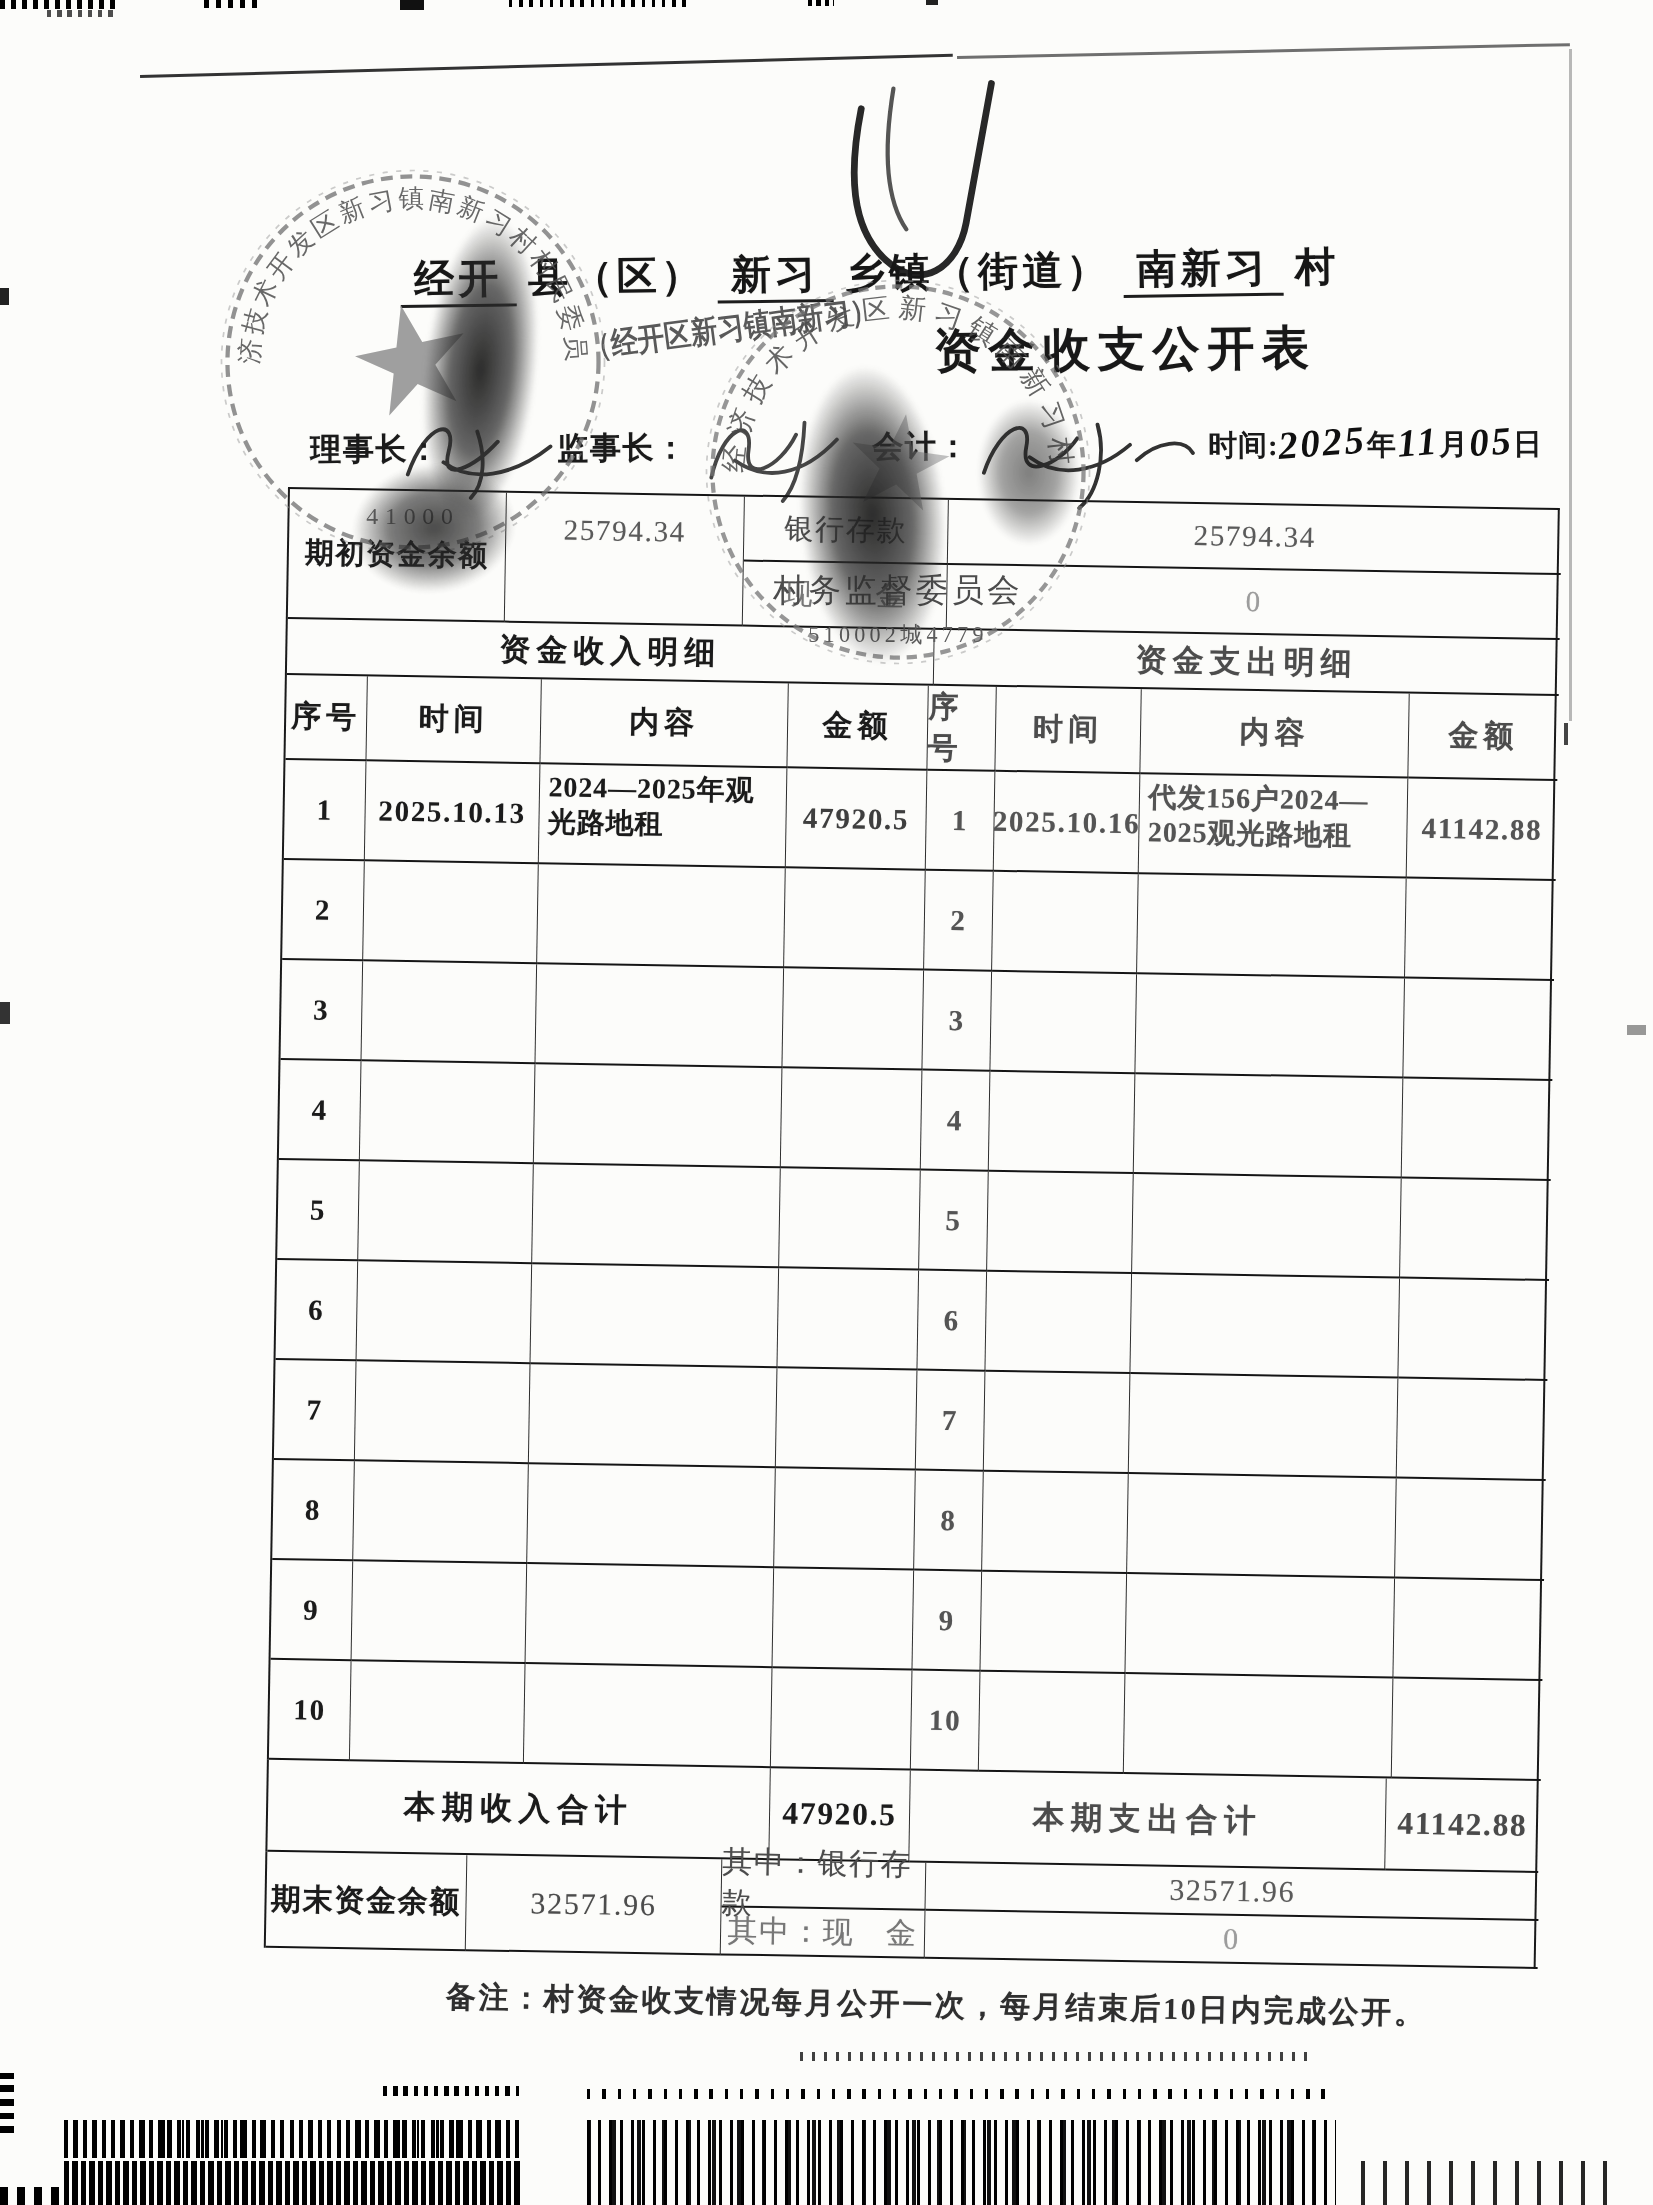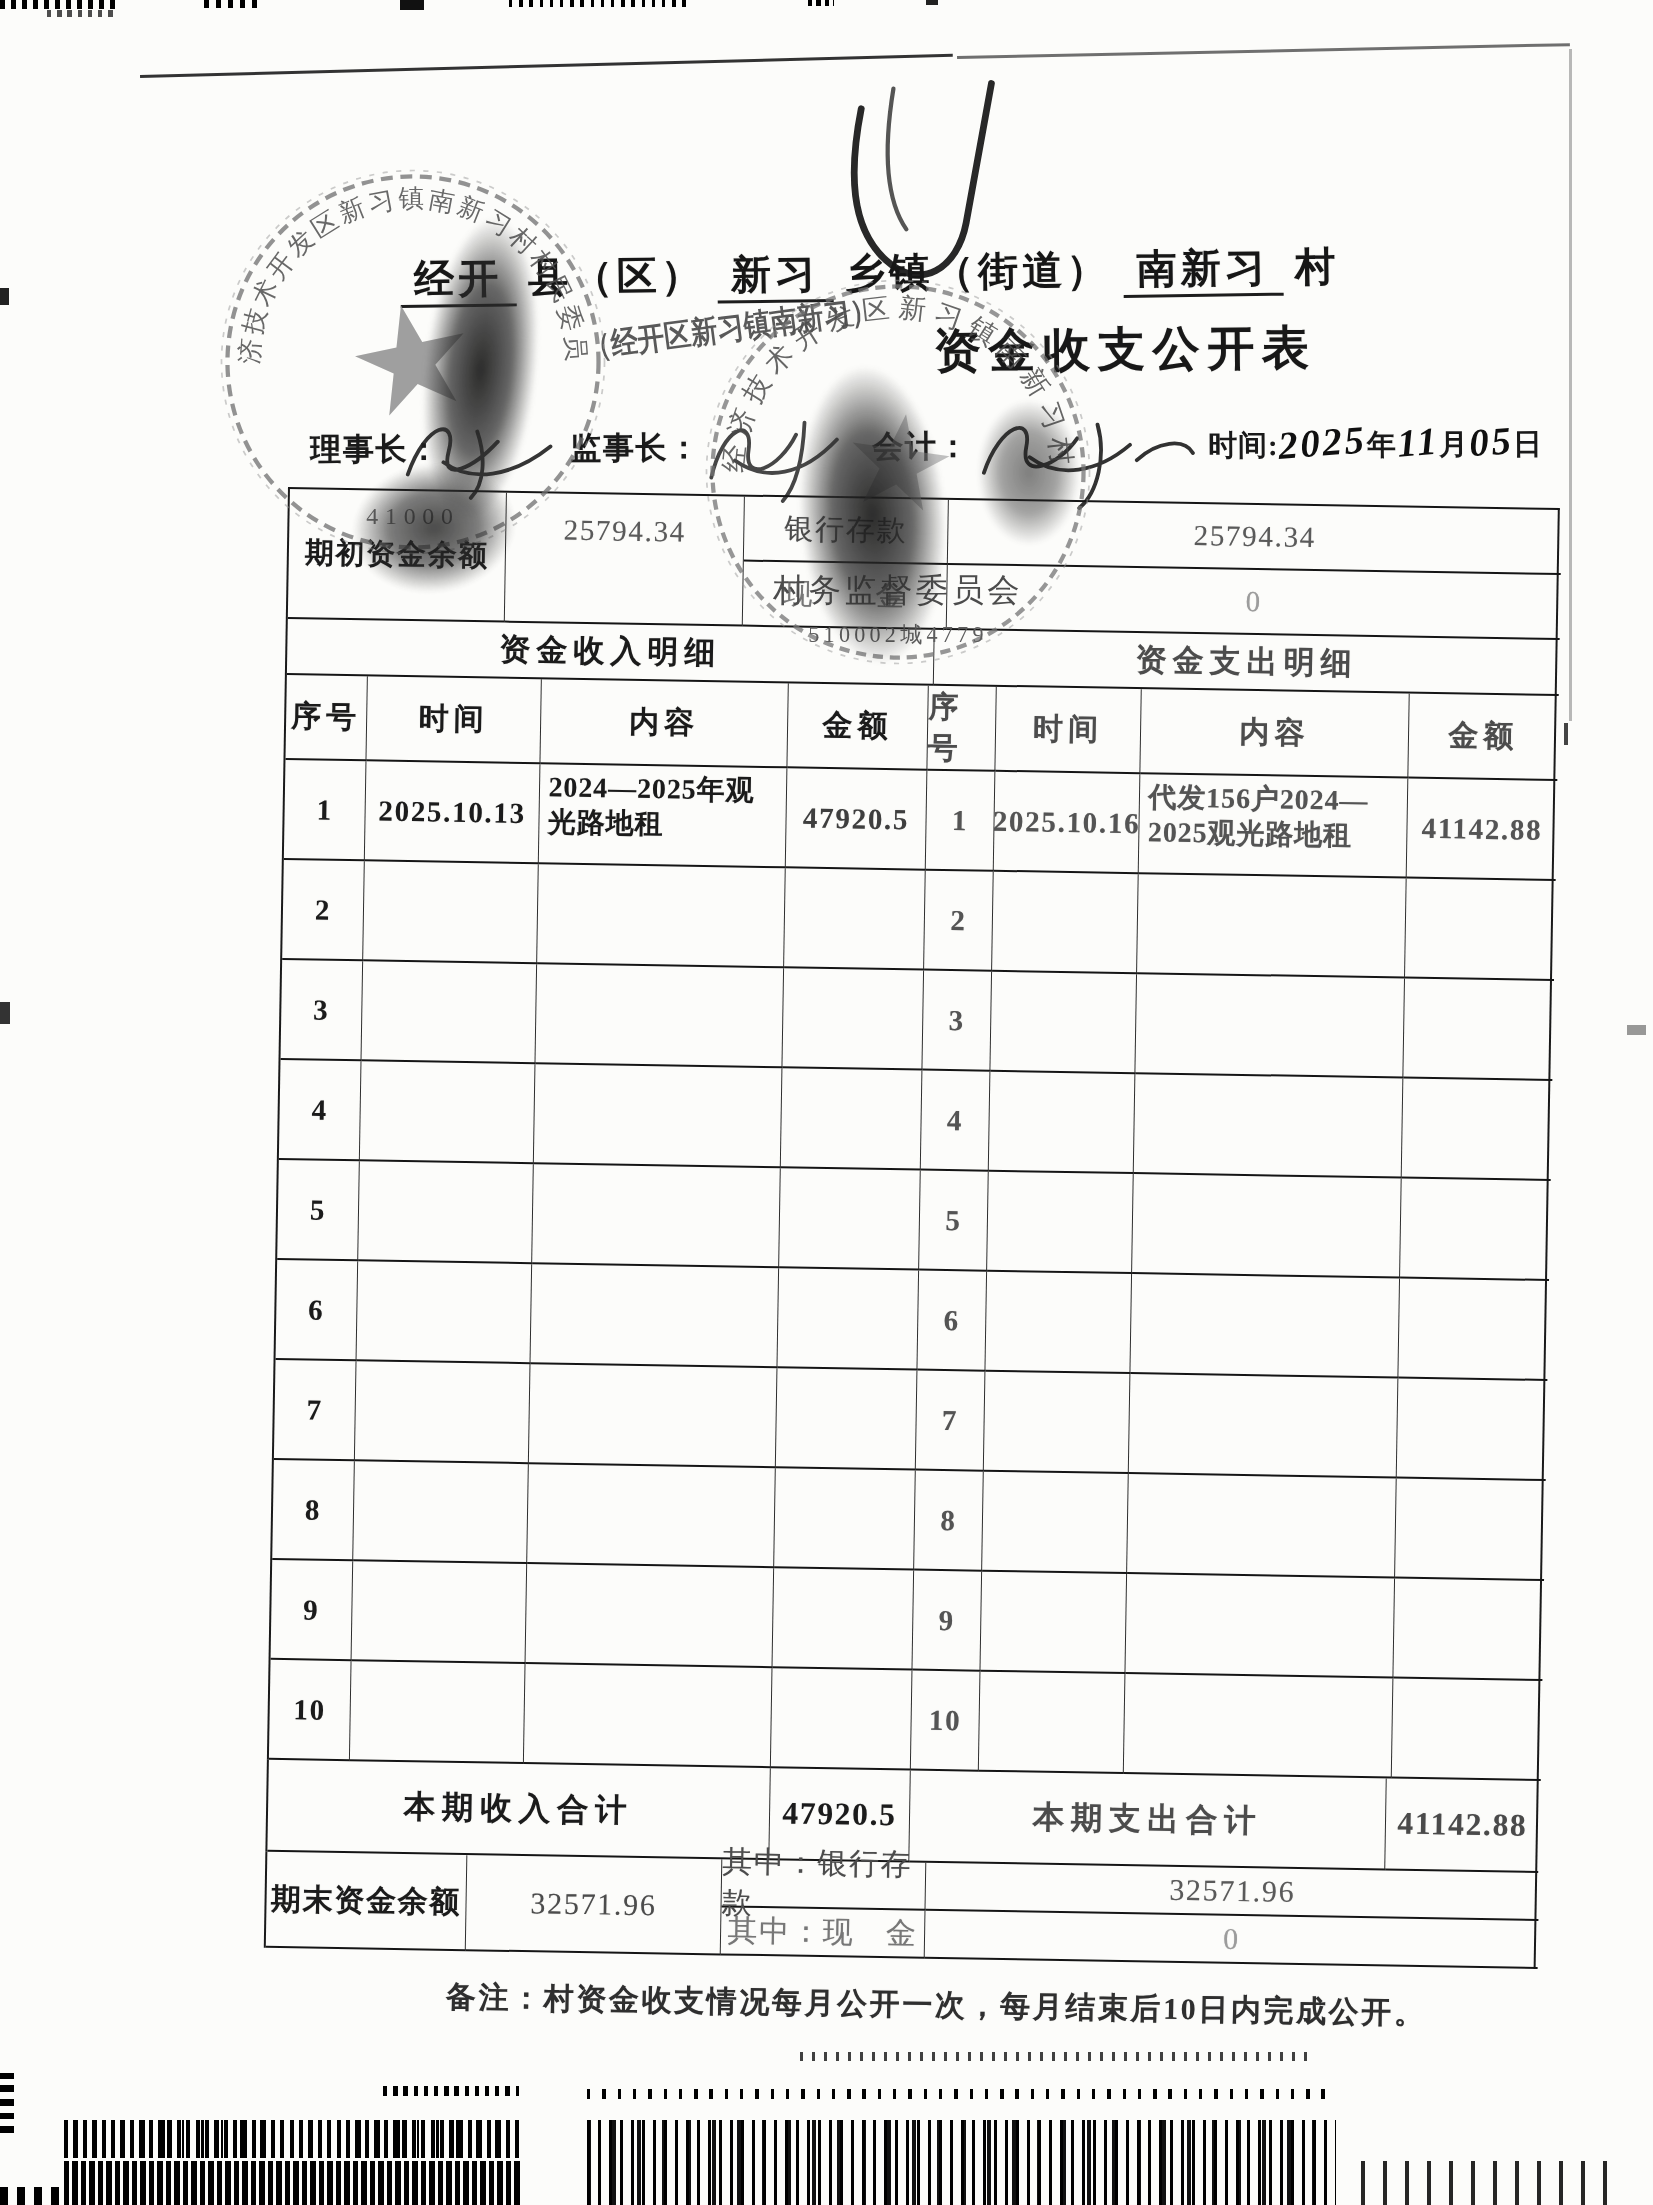--- a/index.html
+++ b/index.html
@@ -131,21 +131,21 @@
   </div>
   <div class="title2">
     <span class="hand">（经开区新习镇南新习）</span><span class="print">资金收支公开表</span>
   </div>
 
   <div class="sigrow">
     <span class="lab" style="left:12px;">理事长：</span>
     <svg class="sig-svg" style="left:94px;top:-15.3px;" width="179" height="102" viewBox="0 0 210 120">
       <path d="M18,80 C40,18 78,12 66,54 C56,92 96,72 124,42 M60,66 C92,90 140,84 186,48 M100,30 C110,60 108,92 92,108" fill="none" stroke="#1f1f1f" stroke-width="4.5" stroke-linecap="round" opacity=".9"></path>
     </svg>
-    <span class="lab" style="left:272px;">监事长：</span>
+    <span class="lab" style="left:259px;">监事长：</span>
     <svg class="sig-svg" style="left:396px;top:-18.7px;" width="170" height="111" viewBox="0 0 200 130">
       <path d="M20,90 C34,30 70,18 64,58 C58,98 100,80 120,40 M48,70 C84,96 128,88 168,46 M130,26 C128,64 120,100 104,118" fill="none" stroke="#262626" stroke-width="4.5" stroke-linecap="round" opacity=".85"></path>
     </svg>
     <span class="lab" style="left:574px;">会计：</span>
     <svg class="sig-svg" style="left:672px;top:-17px;" width="238" height="119" viewBox="0 0 280 140">
       <path d="M16,84 C36,26 74,16 66,54 C58,94 104,76 126,44 M70,66 C104,92 150,84 188,52 M150,28 C160,64 150,108 128,126 M196,70 C220,48 252,44 262,62" fill="none" stroke="#1c1c1c" stroke-width="4.5" stroke-linecap="round" opacity=".9"></path>
     </svg>
     <span class="timegrp">
       <span>时间:</span><span class="hwnum">2025</span><span>年</span><span class="hwnum">11</span><span>月</span><span class="hwnum">05</span><span>日</span>
     </span>

